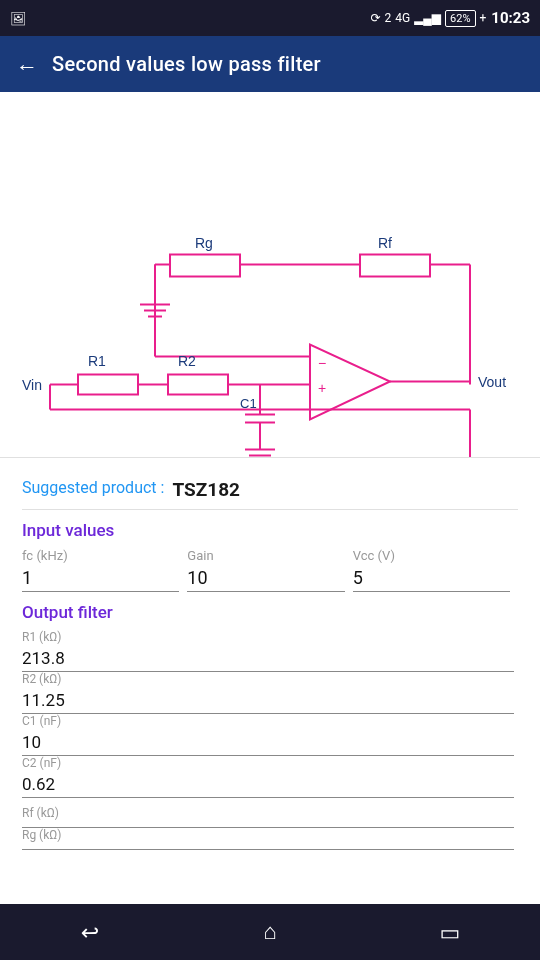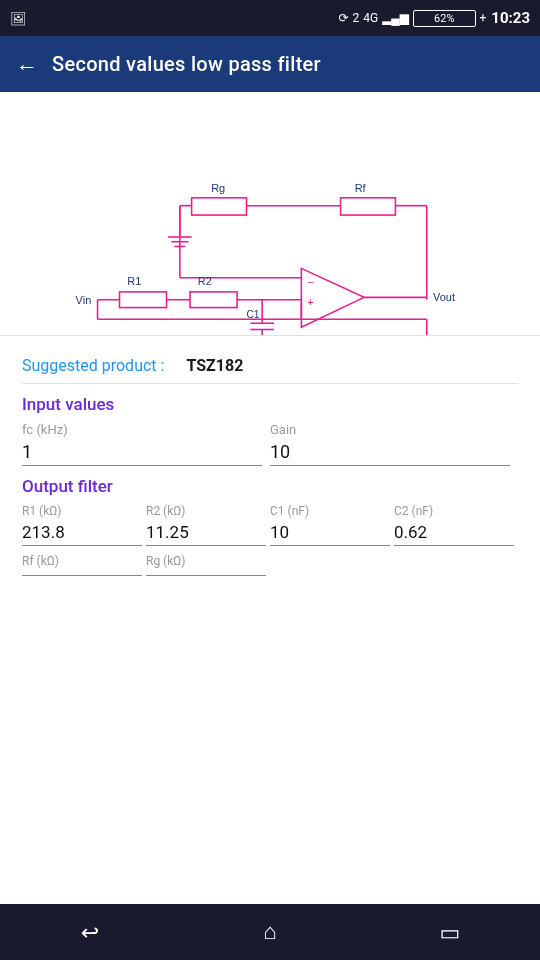--- a/index.html
+++ b/index.html
@@ -36,21 +36,21 @@
       font-size: 12px;
     }
     .status-time {
       color: white;
       font-size: 15px;
       font-weight: bold;
     }
     .battery-box {
       border: 1.5px solid white;
       border-radius: 2px;
-      padding: 1px 20px;
+      padding: 1px 4px;
       font-size: 11px;
       color: white;
     }
 
     
     .header {
       width: 100%;
       height: 56px;
       background: #1a3a7a;
       display: flex;
@@ -66,21 +66,21 @@
     .header-title {
       color: white;
       font-size: 20px;
       font-weight: 500;
       letter-spacing: 0.3px;
     }
 
     
     .circuit-area {
       width: 100%;
-      height: 244px;
+      height: 366px;
       background: #fff;
       display: flex;
       align-items: center;
       justify-content: center;
       border-bottom: 1px solid #e0e0e0;
     }
     .circuit-svg {
       width: 100%;
       height: 100%;
     }
@@ -90,32 +90,32 @@
       width: 100%;
       padding: 12px 22px 0 22px;
       overflow-y: auto;
       height: calc(960px - 36px - 56px - 310px - 56px);
     }
 
     
     .suggested-row {
       display: flex;
       align-items: flex-start;
-      gap: 22px;
+      gap: 8px;
       padding: 8px 0 8px 0;
       border-bottom: 1px solid #e0e0e0;
       margin-bottom: 6px;
     }
     .suggested-label {
       color: #2196F3;
       font-size: 16px;
     }
     .suggested-value {
       color: #1a1a1a;
-      font-size: 16px;
+      font-size: 19px;
       font-weight: bold;
     }
 
     
     .section-title {
       color: #6d28d9;
       font-size: 17px;
       font-weight: 500;
       margin: 10px 0 8px 0;
     }
@@ -143,20 +143,21 @@
       border-bottom: 1.5px solid #888;
       padding-bottom: 3px;
       min-width: 60px;
     }
 
     
     .output-row {
       display: flex;
       gap: 0px;
       margin-bottom: 8px;
+      flex-direction: column;
     }
     .output-group {
       flex: 1;
       display: flex;
       flex-direction: column;
       padding-right: 4px;
     }
     .output-label {
       color: #999;
       font-size: 12px;
@@ -299,20 +300,24 @@
   <div class="section-title">Input values</div>
   <div class="fields-row">
     <div class="field-group">
       <span class="field-label">fc (kHz)</span>
       <span class="field-value">1</span>
     </div>
     <div class="field-group">
       <span class="field-label">Gain</span>
       <span class="field-value">10</span>
     </div>
+    <div class="field-group">
+      <span class="field-label">Vcc (V)</span>
+      <span class="field-value">5</span>
+    </div>
   </div>
 
   <div class="section-title">Output filter</div>
   <div class="output-row">
     <div class="output-group">
       <span class="output-label">R1 (kΩ)</span>
       <span class="output-value">213.8</span>
     </div>
     <div class="output-group">
       <span class="output-label">R2 (kΩ)</span>

